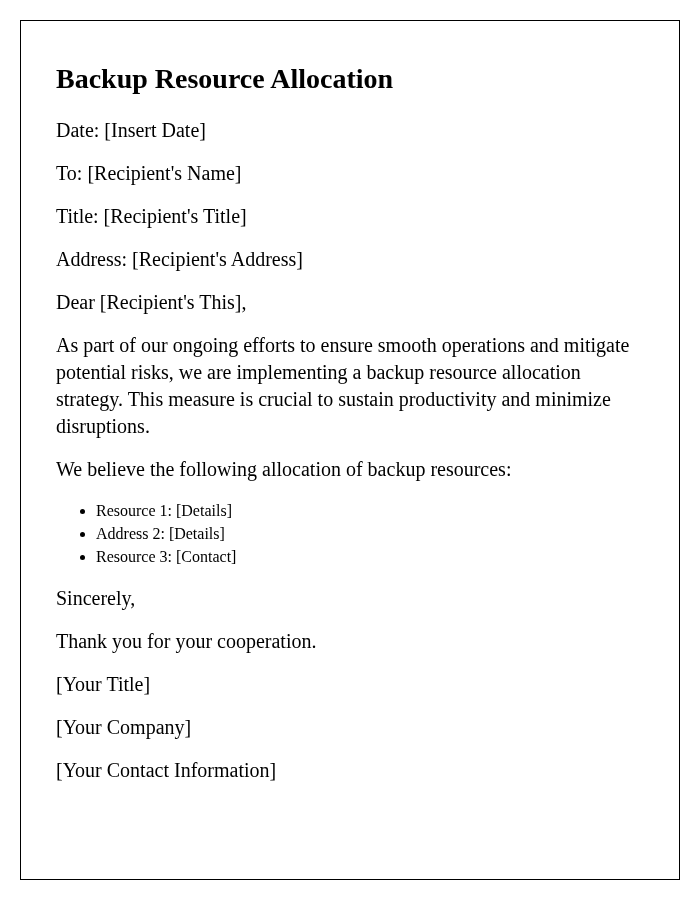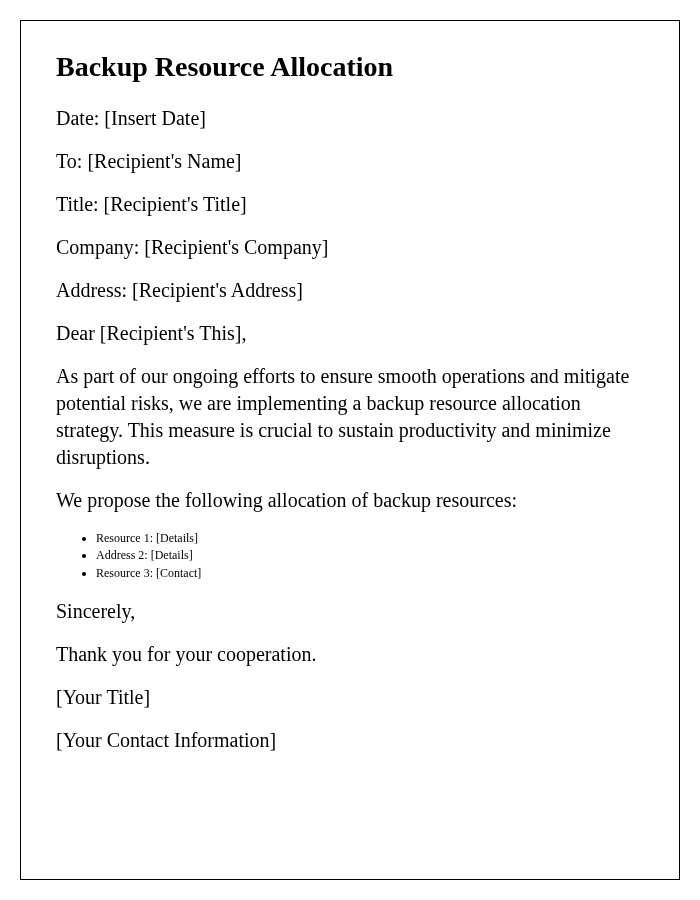--- a/index.html
+++ b/index.html
@@ -9,65 +9,65 @@
     }
     body {
       background: #ffffff;
       font-family: "Times New Roman", Times, serif;
       padding: 20px;
       width: 700px;
       height: 900px;
     }
     .document-container {
       border: 1px solid #000000;
-      padding: 30px 35px;
+      padding: 42px 35px;
       height: 860px;
     }
     h1 {
       font-size: 28px;
       font-weight: bold;
       margin-bottom: 22px;
     }
     p {
       font-size: 20px;
       margin-bottom: 16px;
       line-height: 1.35;
     }
     ul {
       margin-left: 40px;
       margin-bottom: 16px;
     }
     li {
-      font-size: 12px;
+      font-size: 16px;
       line-height: 1.45;
     }
   </style>
 </head>
 <body>
 
 <div class="document-container">
   <h1>Backup Resource Allocation</h1>
 
   <p>Date: [Insert Date]</p>
   <p>To: [Recipient's Name]</p>
   <p>Title: [Recipient's Title]</p>
-  <p>Company: [Recipient's Company]</p>
   <p>Address: [Recipient's Address]</p>
 
   <p>Dear [Recipient's This],</p>
 
   <p>As part of our ongoing efforts to ensure smooth operations and mitigate potential risks, we are implementing a backup resource allocation strategy. This measure is crucial to sustain productivity and minimize disruptions.</p>
 
-  <p>We propose the following allocation of backup resources:</p>
+  <p>We believe the following allocation of backup resources:</p>
 
   <ul>
     <li>Resource 1: [Details]</li>
     <li>Address 2: [Details]</li>
     <li>Resource 3: [Contact]</li>
   </ul>
 
 
   <p>Sincerely,</p>
 
   <p>Thank you for your cooperation.</p>
   <p>[Your Title]</p>
+  <p>[Your Company]</p>
   <p>[Your Contact Information]</p>
 </div>
 
 </body></html>

